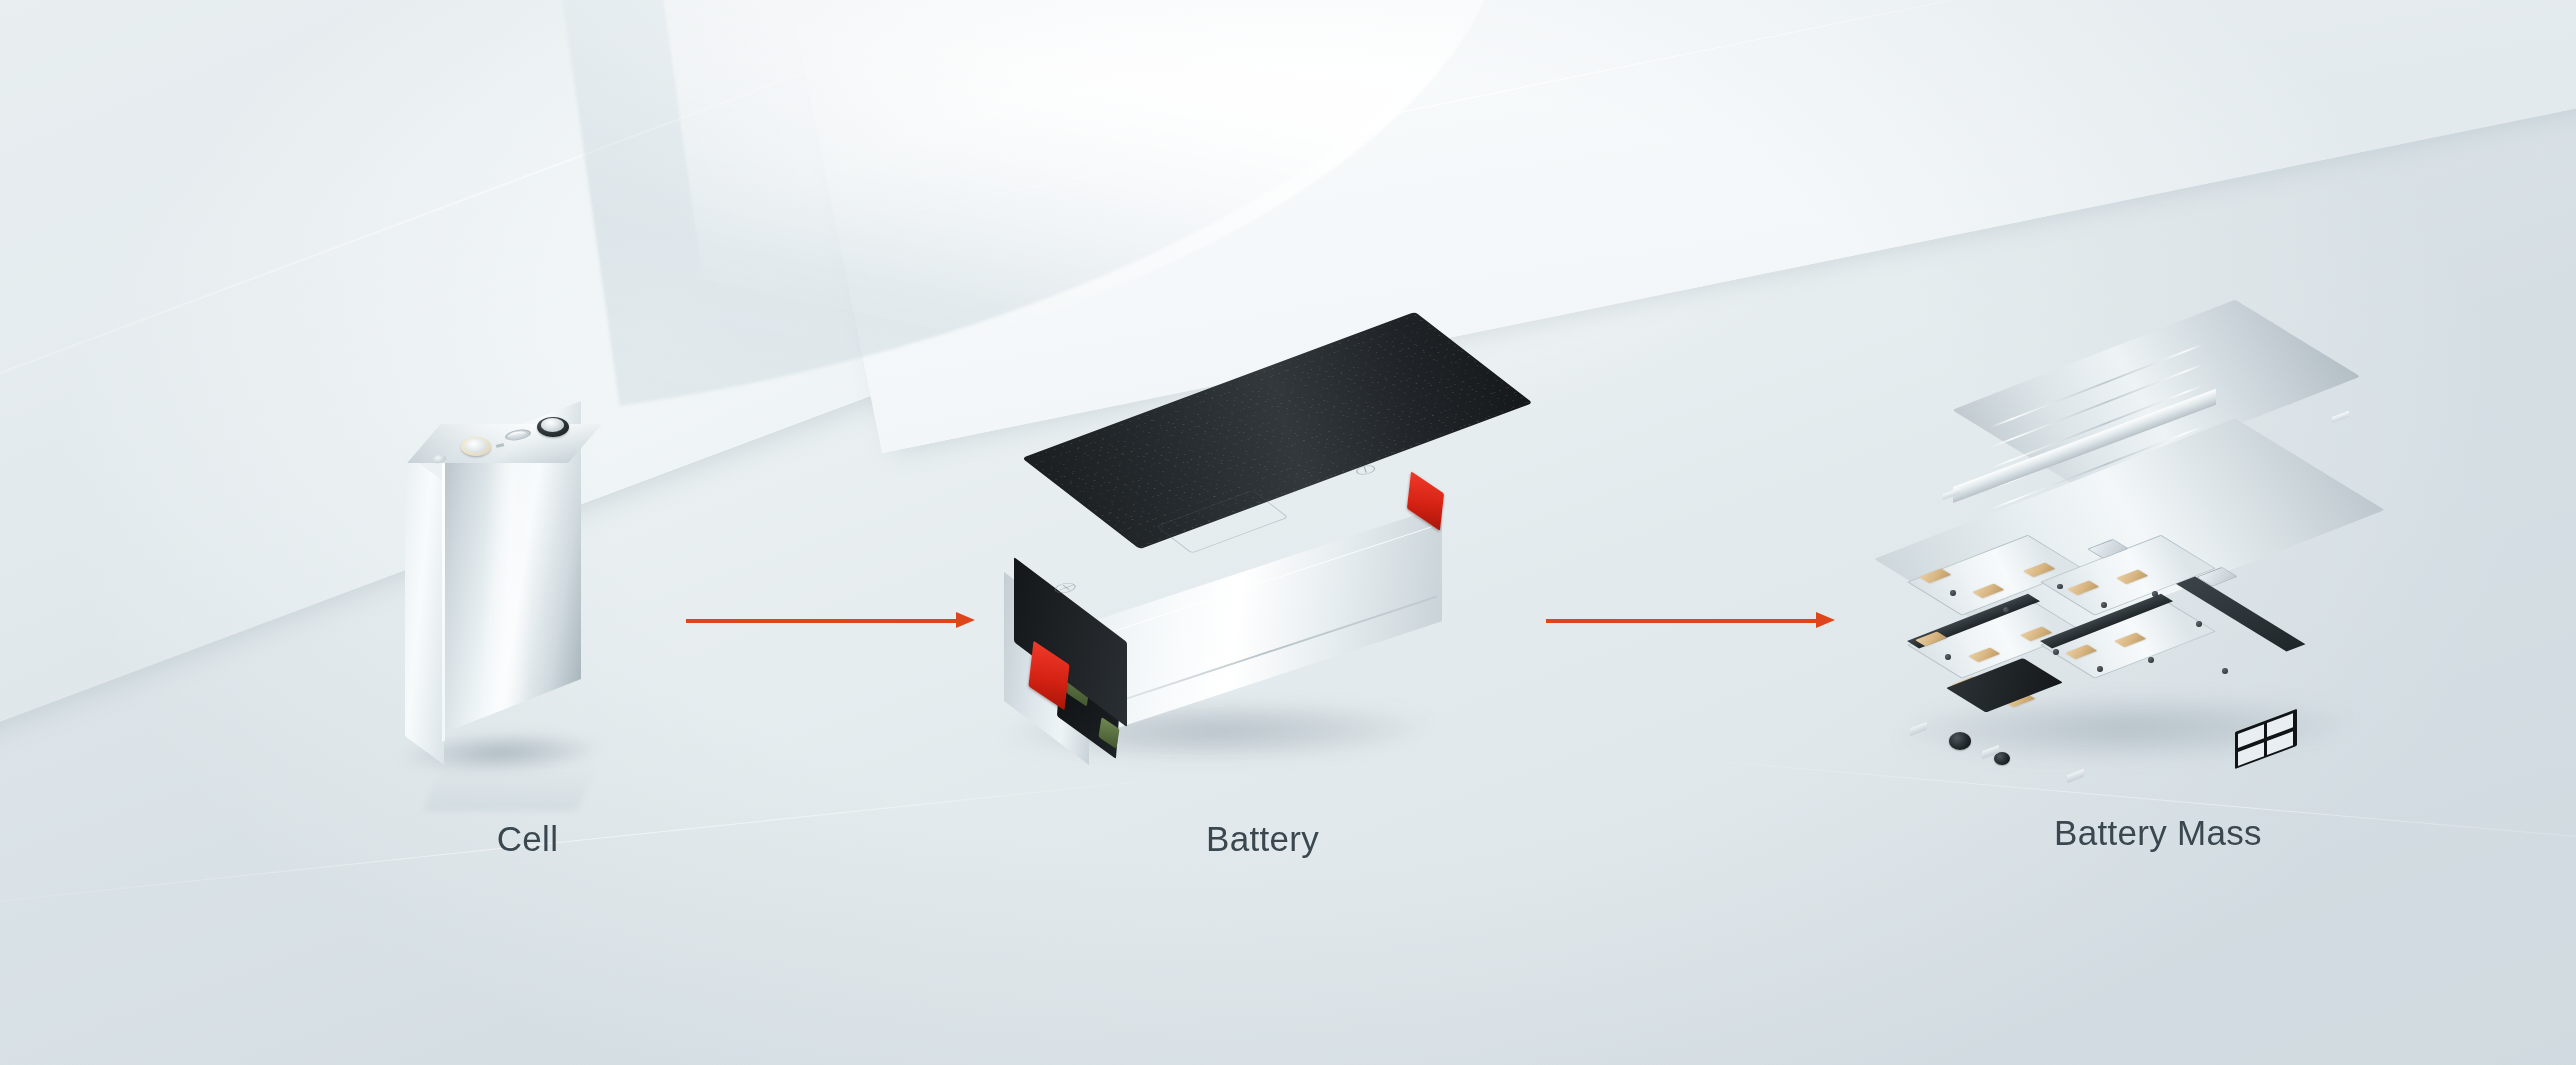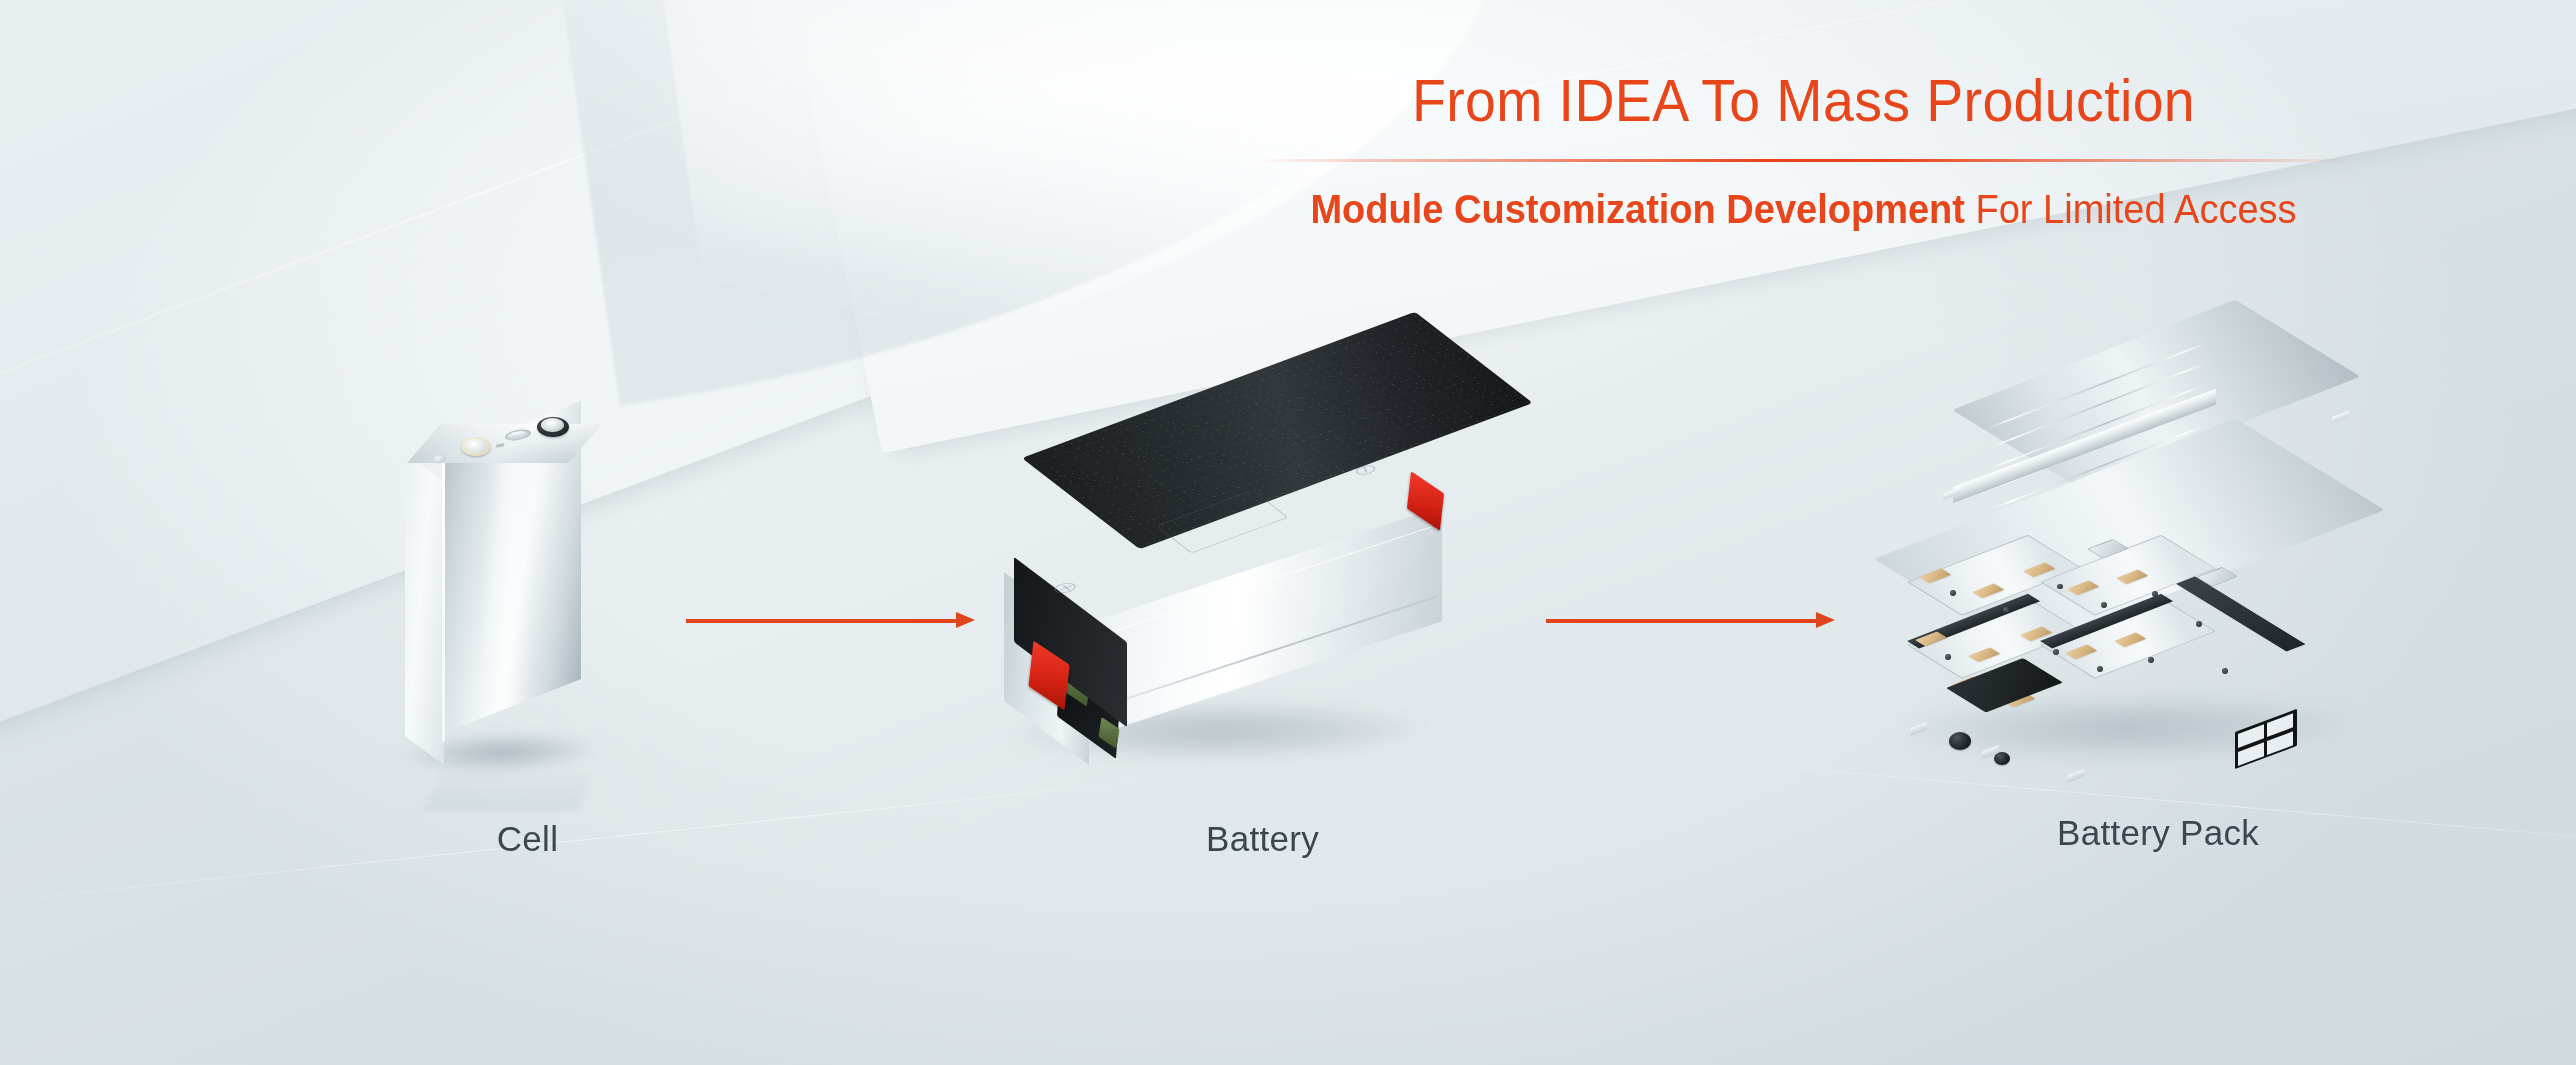--- a/index.html
+++ b/index.html
@@ -457,27 +457,20 @@
     <div class="fold-a-edge"></div>
     <div class="fold-b"></div>
     <div class="fold-b-edge"></div>
     <div class="sweep"></div>
     <div class="sweep2"></div>
     <div class="ground-crease"></div>
     <div class="ground-crease2"></div>
     <div class="vig"></div>
   </div>
 
-  <div id="header">
-    <div id="headline">From IDEA To Mass Production</div>
-    <div id="divider"></div>
-    <div id="subtitle">
-      <span class="bold">Module Customization Development</span><span class="light"> For Limited Access</span>
-    </div>
-  </div>
 
   <div id="product-cell">
     <div class="cell-shadow"></div>
     <div class="cell-reflect"></div>
     <div class="cell-side"></div>
     <div class="cell-front"></div>
     <div class="cell-front-sheen"></div>
     <div class="cell-seam"></div>
     <div class="cell-top"></div>
     <div class="cell-top-shade"></div>
@@ -590,16 +583,16 @@
       </div>
 
       <div class="foot" style="left:36px;  top:166px;"></div>
       <div class="foot" style="left:108px; top:189px;"></div>
       <div class="foot" style="left:193px; top:213px;"></div>
     </div>
   </div>
 
   <div class="caption" id="label-cell">Cell</div>
   <div class="caption" id="label-module">Battery</div>
-  <div class="caption" id="label-pack">Battery Pack</div>
+  <div class="caption" id="label-pack">Battery Mass</div>
 
 </div>
 
 
 </body></html>

